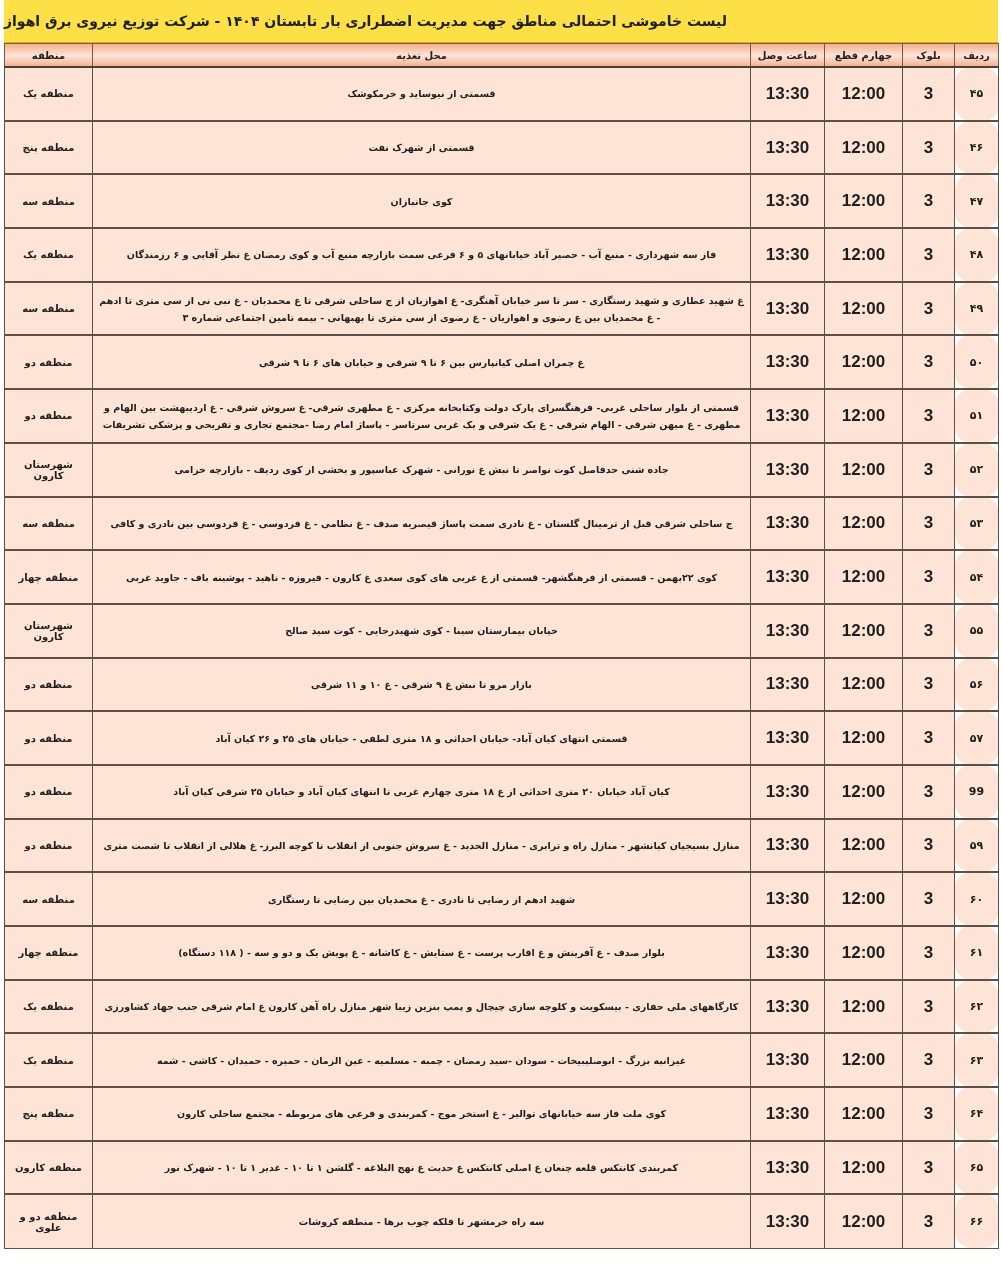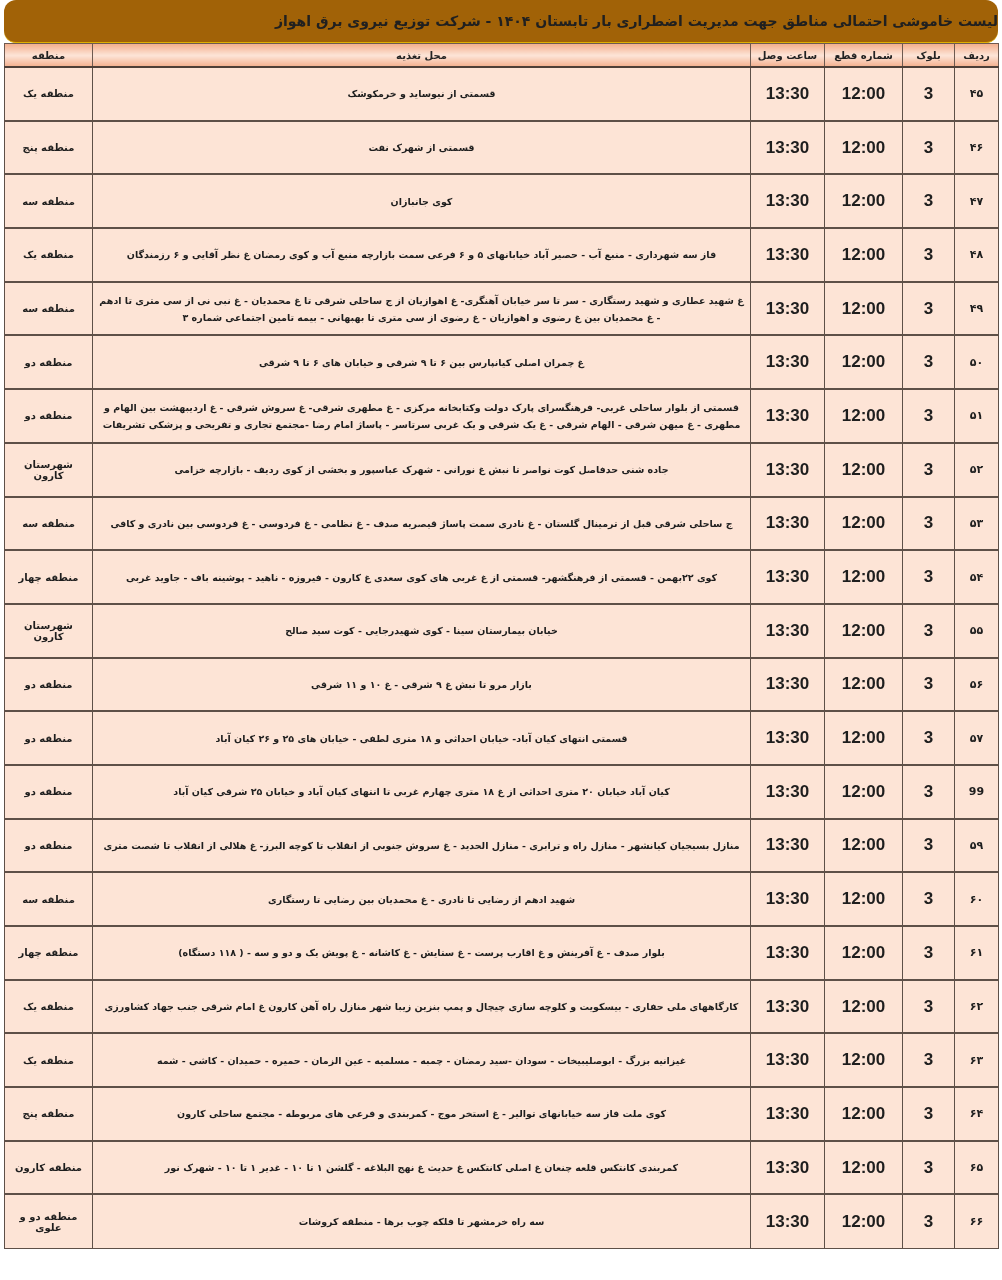--- a/index.html
+++ b/index.html
@@ -15,27 +15,26 @@
       position: relative;
     }
     .page {
       position: absolute;
       left: 4px;
       top: 0;
       width: 994px;
     }
     .title-bar {
       height: 42px;
-      background: #a16207;
+      background: #fde047;
       display: flex;
       align-items: center;
-      justify-content: flex-start;
+      justify-content: flex-end;
       direction: rtl;
       border-bottom: 1px solid #e0b000;
-      border-radius: 12px;
     }
     .title-bar span {
       font-family: "DejaVu Sans", sans-serif;
       font-weight: bold;
       font-size: 14px;
       color: #202020;
     }
     .date-bar {
       height: 30px;
       background: #ff0000;
@@ -69,21 +68,21 @@
     }
     table.schedule td {
       background: #fde4d6;
       border: 1px solid #5e5048;
       border-top: 2px solid #5e5048;
       text-align: center;
       vertical-align: middle;
       padding: 0 6px;
       color: #1e1e1e;
     }
-    td.c-row { font-size: 11px; font-weight: bold; }
+    td.c-row { font-size: 11px; font-weight: bold; border-radius: 16px; }
     td.c-block, td.c-cut, td.c-conn {
       font-family: "Liberation Sans", sans-serif;
       font-weight: bold;
       font-size: 17px;
     }
     td.c-loc {
       font-size: 9.5px;
       font-weight: bold;
       line-height: 17px;
     }
@@ -108,21 +107,21 @@
       <col style="width:52px">
       <col style="width:78px">
       <col style="width:74px">
       <col style="width:658px">
       <col style="width:88px">
     </colgroup>
     <thead>
       <tr>
         <th>ردیف</th>
         <th>بلوک</th>
-        <th>شماره قطع</th>
+        <th>چهارم قطع</th>
         <th>ساعت وصل</th>
         <th>محل تغذیه</th>
         <th>منطقه</th>
       </tr>
     </thead>
     <tbody id="rows">
   <tr class="data-row">
     <td class="c-row">۴۵</td>
     <td class="c-block">3</td>
     <td class="c-cut">12:00</td>

